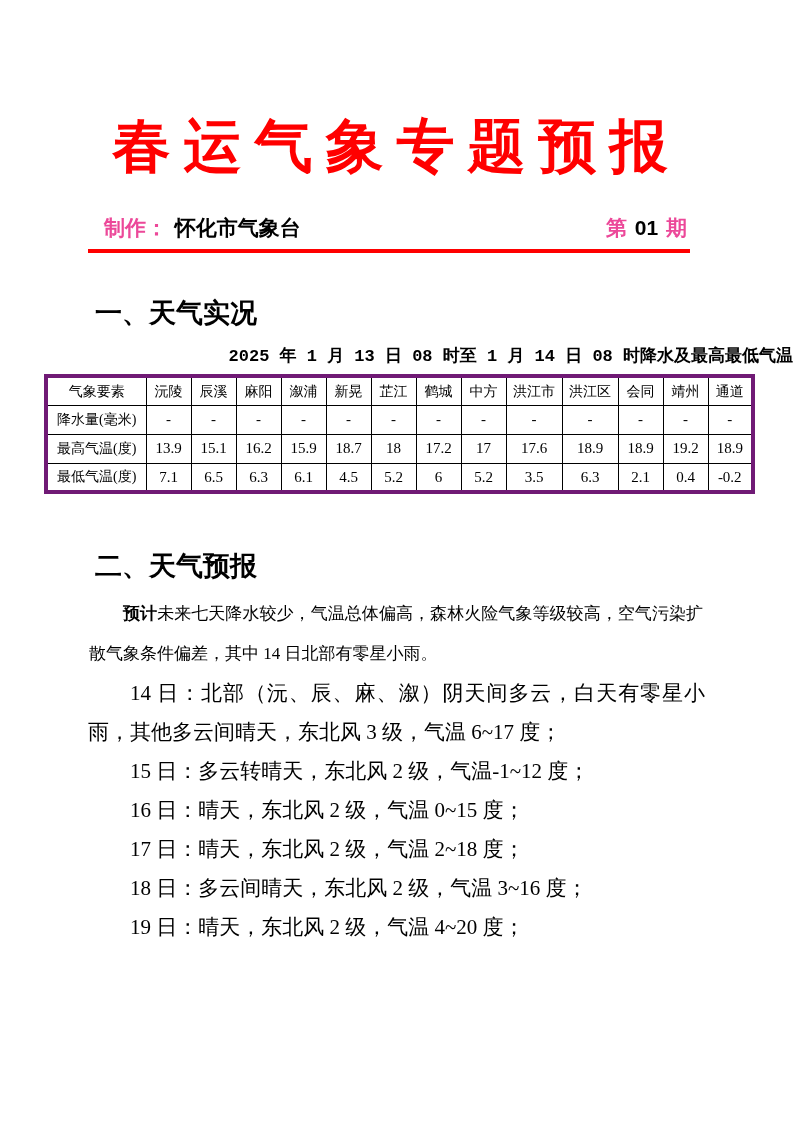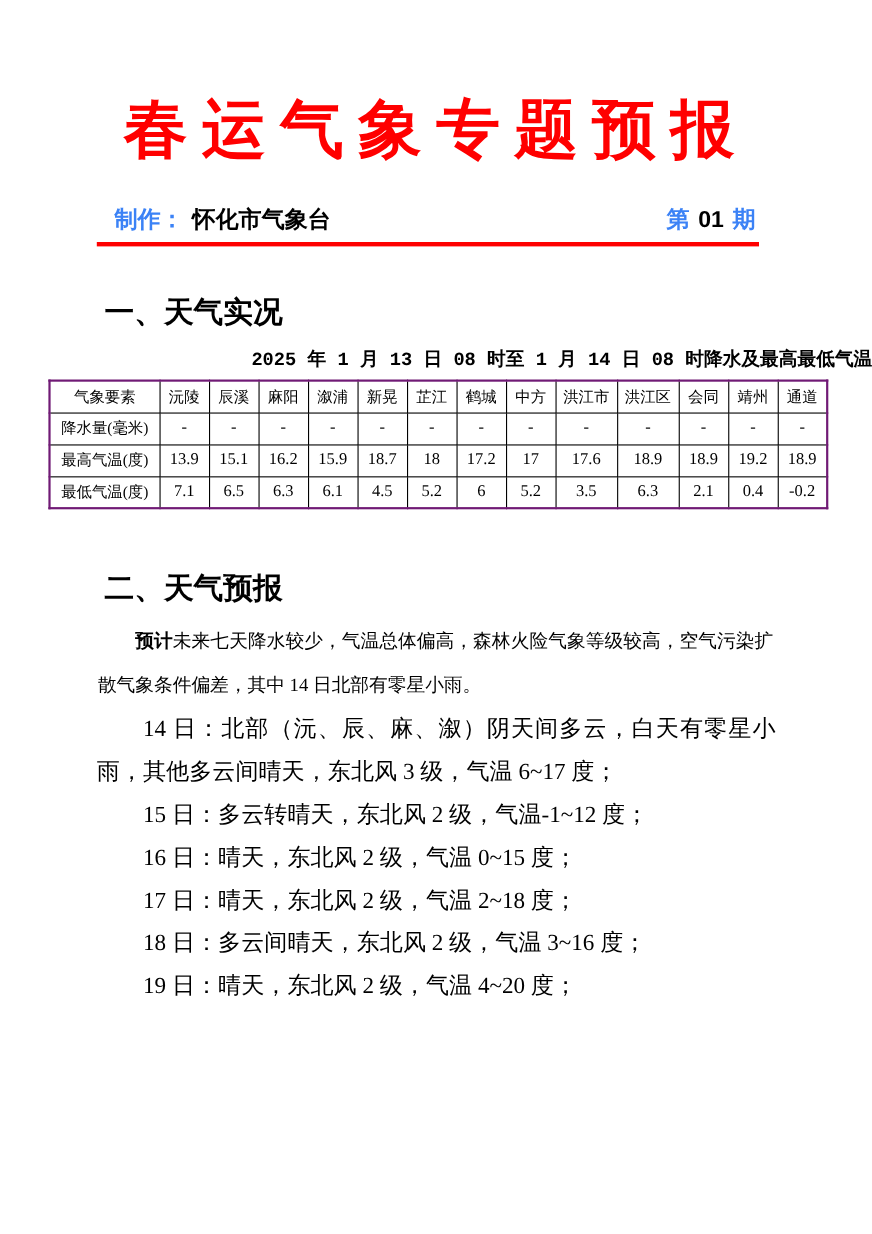--- a/index.html
+++ b/index.html
@@ -9,39 +9,39 @@
     width: 793px;
     height: 1122px;
     margin: 0 auto;
     background: #ffffff;
     color: #000;
     font-family: "Liberation Serif", "DejaVu Serif", serif;
     overflow: hidden;
   }
   
   .doc-title {
-    margin-top: 80px;
+    margin-top: 109px;
     text-align: center;
     color: #ff0000;
     font-size: 58px;
     font-weight: bold;
     letter-spacing: 13px;
     line-height: 1.3;
     font-family: "Liberation Serif", "DejaVu Serif", serif;
   }
   .meta-row {
     display: flex;
     justify-content: space-between;
     align-items: baseline;
     margin: 30px 105px 0 103px;
     font-size: 21px;
     font-weight: bold;
     font-family: "Liberation Sans", "DejaVu Sans", sans-serif;
   }
-  .meta-row .red { color: #3b82f6; }
+  .meta-row .red { color: #ec4899; }
   .meta-row .blk { color: #000000; }
   .meta-seg span { margin: 0 1px; }
   .red-rule {
     height: 4px;
     background: #ff0000;
     margin: 7px 103px 0 88px;
   }
   
   .section-heading {
     margin: 42px 0 0 95px;
@@ -55,21 +55,21 @@
     margin-top: 13px;
     text-align: right;
     font-size: 17px;
     font-weight: bold;
     font-family: Liberation Mono, monospace;
   }
   table.weather {
     border-collapse: collapse;
     table-layout: fixed;
     margin: 7px 0 0 44px;
-    border: 2px solid #701a75;
+    border: 4px solid #701a75;
   }
   table.weather th, table.weather td {
     border: 1px solid #000;
     text-align: center;
     vertical-align: middle;
     height: 29px;
     padding: 0 1px;
     font-weight: normal;
     font-size: 15px;
     font-family: "Liberation Serif", "DejaVu Serif", serif;

